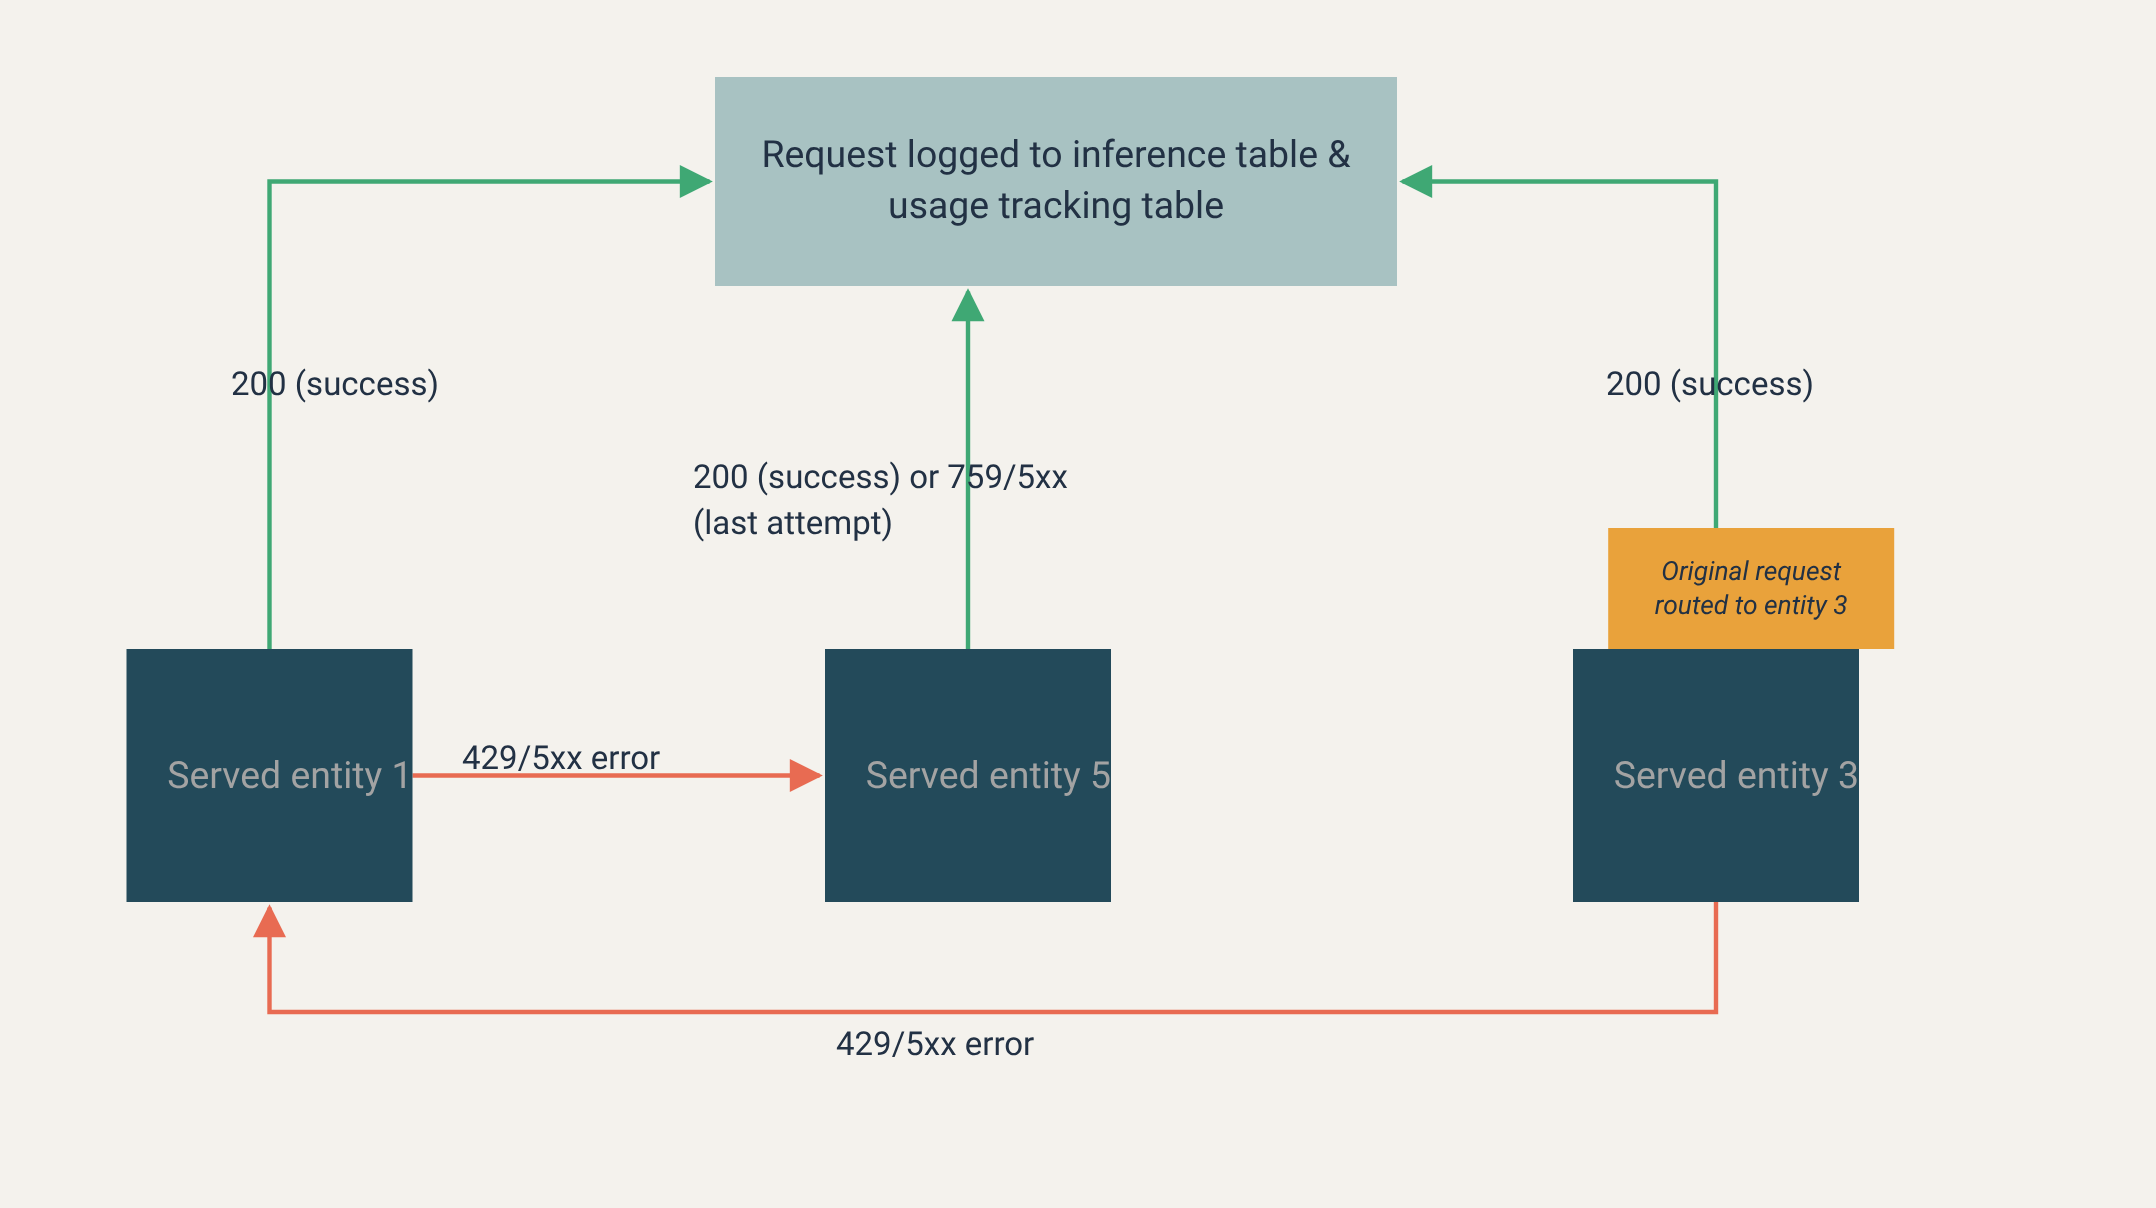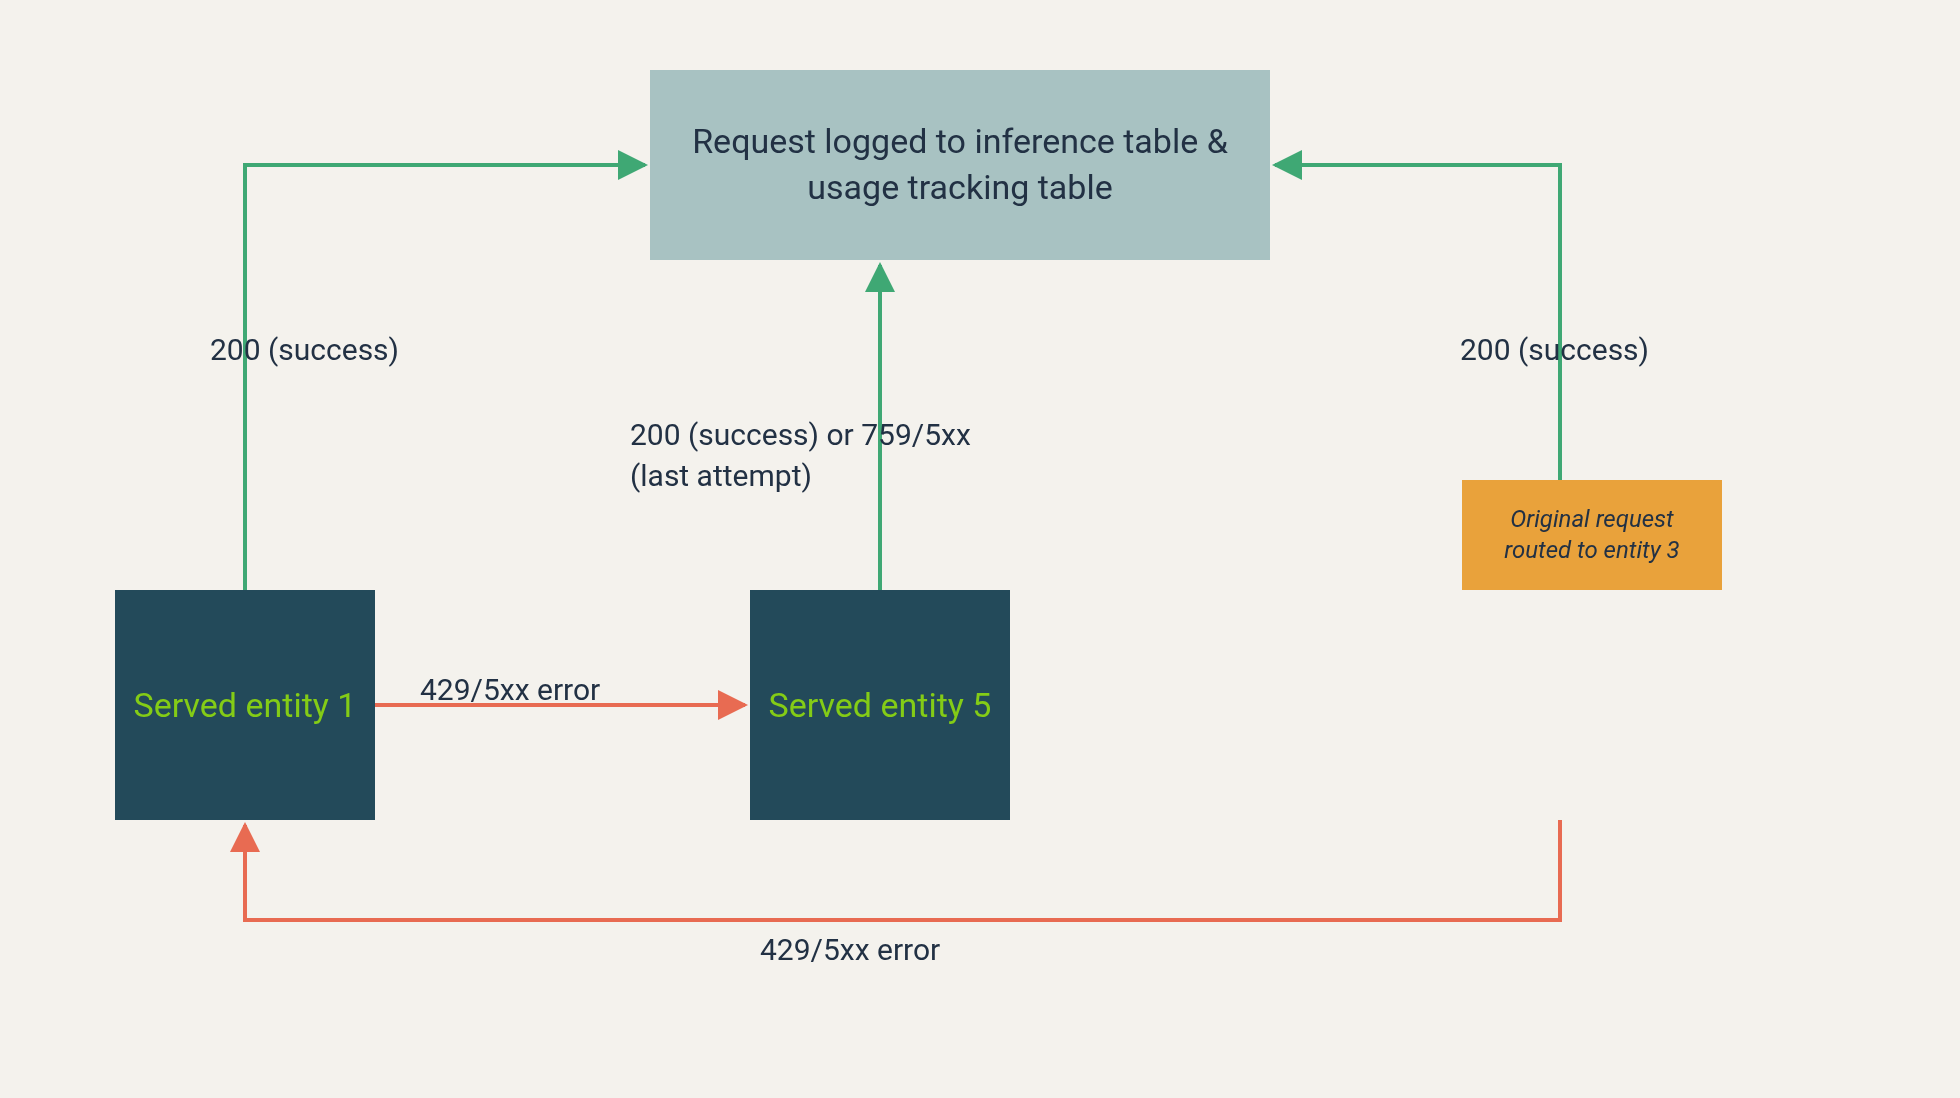--- a/index.html
+++ b/index.html
@@ -21,37 +21,37 @@
     left: 0; top: 0;
     width: 1960px;
     height: 1098px;
     pointer-events: none;
   }
   .box {
     position: absolute;
     box-sizing: border-box;
     display: flex;
     align-items: center;
-    justify-content: center;
+    justify-content: flex-end;
     text-align: center;
   }
   .top-box {
     left: 650px;
     top: 70px;
     width: 620px;
     height: 190px;
     background: #a8c2c2;
     color: #223144;
     font-size: 34px;
     line-height: 1.35;
     padding: 0 40px;
   }
   .entity {
     background: #234a5a;
-    color: #84cc16;
+    color: #a3a3a3;
     font-size: 34px;
     line-height: 1.3;
     width: 260px;
     height: 230px;
   }
   .entity1 { left: 115px; top: 590px; }
   .entity2 { left: 750px; top: 590px; }
   .entity3 { left: 1430px; top: 590px; }
 
   .entity3-hat {
@@ -132,20 +132,23 @@
   </div>
 
   <div class="box entity entity2">
     <span>Served entity 5</span>
   </div>
 
   <div class="entity3-hat">
     <span>Original request routed to entity 3</span>
   </div>
 
+  <div class="box entity entity3">
+    <span>Served entity 3</span>
+  </div>
 
   <div class="label label-left-200">200 (success)</div>
   <div class="label label-mid-200">200 (success) or 759/5xx (last attempt)</div>
   <div class="label label-right-200">200 (success)</div>
   <div class="label label-err-12">429/5xx error</div>
   <div class="label label-err-31">429/5xx error</div>
 
 </div>
 
 </body></html>

